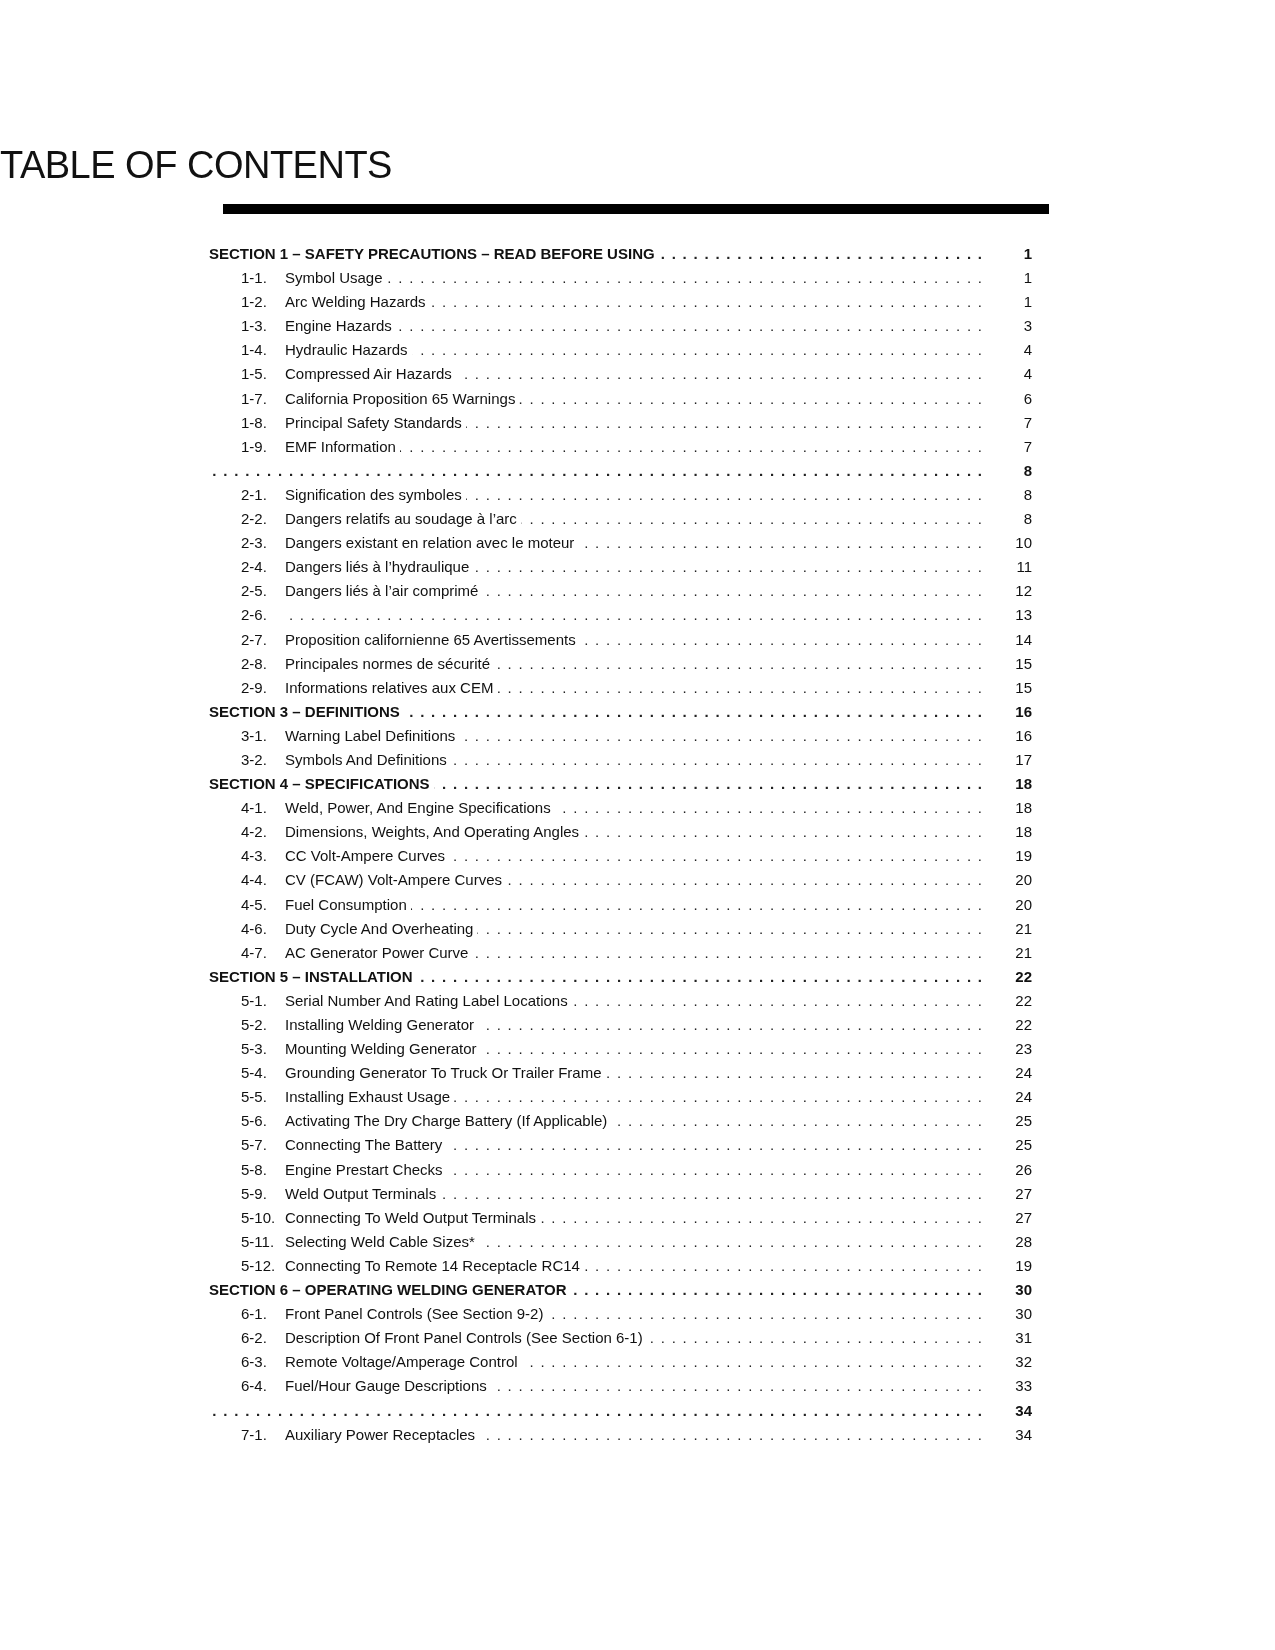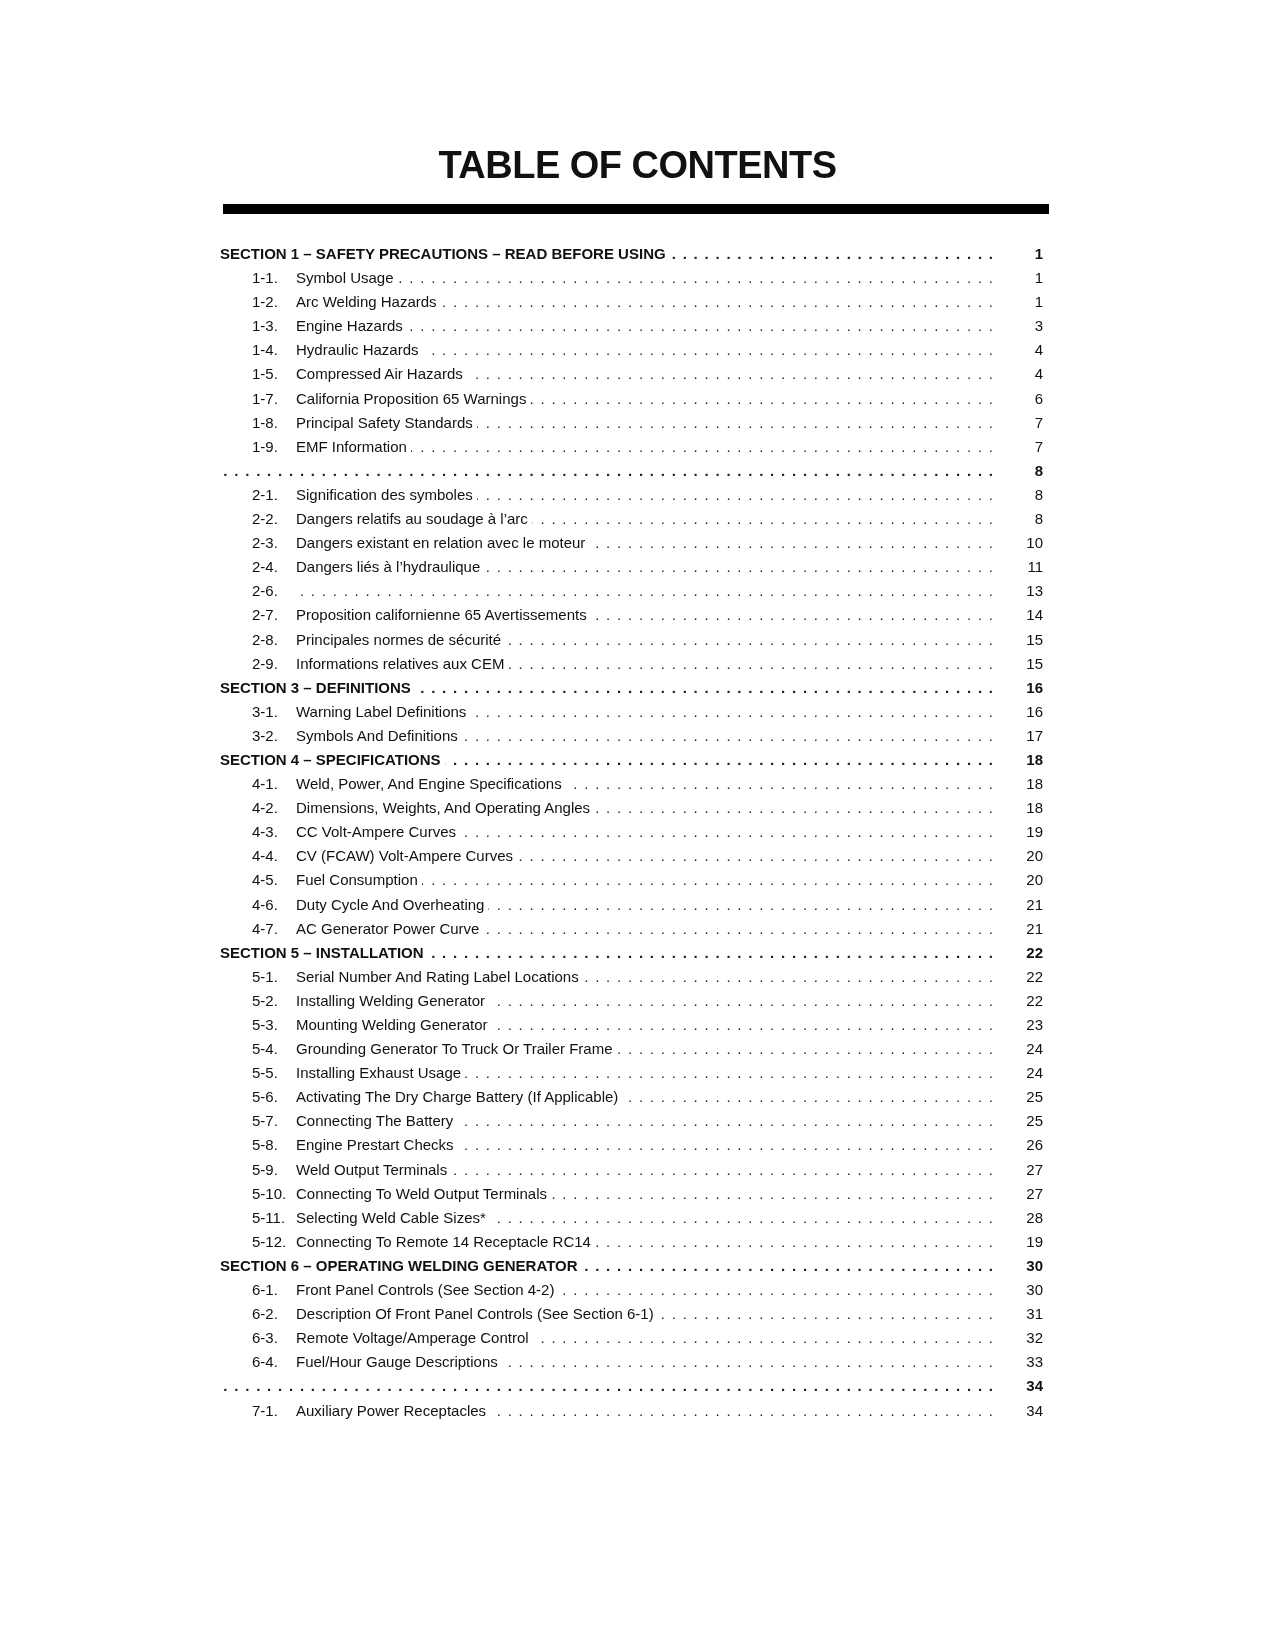--- a/index.html
+++ b/index.html
@@ -13,39 +13,39 @@
       position: relative;
       overflow: hidden;
       font-family: "Liberation Sans", "DejaVu Sans", sans-serif;
       color: #111111;
     }
     .page-title {
       position: absolute;
       top: 143px;
       left: 0;
       width: 1275px;
-      text-align: center;
+      text-align: left;
       font-size: 38px;
-      font-weight: bold;
+      font-weight: normal;
       letter-spacing: -0.5px;
       line-height: 44px;
       margin: 0;
     }
     .title-rule {
       position: absolute;
       top: 204px;
       left: 223px;
       width: 826px;
       height: 10px;
       background: #000000;
     }
     .toc {
       position: absolute;
       top: 242px;
-      left: 220px;
+      left: 209px;
       width: 823px;
     }
     .toc-row {
       display: flex;
       align-items: baseline;
       height: 24.1px;
       line-height: 24.1px;
       font-size: 15px;
       white-space: nowrap;
     }
@@ -167,20 +167,26 @@
       <span class="leader"></span>
       <span class="page">10</span>
     </div>
   <div class="toc-row item">
       <span class="num">2-4.</span>
       <span class="title">Dangers liés à l’hydraulique</span>
       <span class="leader"></span>
       <span class="page">11</span>
     </div>
   <div class="toc-row item">
+      <span class="num">2-5.</span>
+      <span class="title">Dangers liés à l’air comprimé</span>
+      <span class="leader"></span>
+      <span class="page">12</span>
+    </div>
+  <div class="toc-row item">
       <span class="num">2-6.</span>
       <span class="leader"></span>
       <span class="page">13</span>
     </div>
   <div class="toc-row item">
       <span class="num">2-7.</span>
       <span class="title">Proposition californienne 65 Avertissements</span>
       <span class="leader"></span>
       <span class="page">14</span>
     </div>
@@ -341,21 +347,21 @@
       <span class="page">19</span>
     </div>
 
   <div class="toc-row section">
     <span class="title">SECTION 6 – OPERATING WELDING GENERATOR</span>
     <span class="leader"></span>
     <span class="page">30</span>
   </div>
   <div class="toc-row item">
       <span class="num">6-1.</span>
-      <span class="title">Front Panel Controls (See Section 4-2)</span>
+      <span class="title">Front Panel Controls (See Section 9-2)</span>
       <span class="leader"></span>
       <span class="page">30</span>
     </div>
   <div class="toc-row item">
       <span class="num">6-2.</span>
       <span class="title">Description Of Front Panel Controls (See Section 6-1)</span>
       <span class="leader"></span>
       <span class="page">31</span>
     </div>
   <div class="toc-row item">

